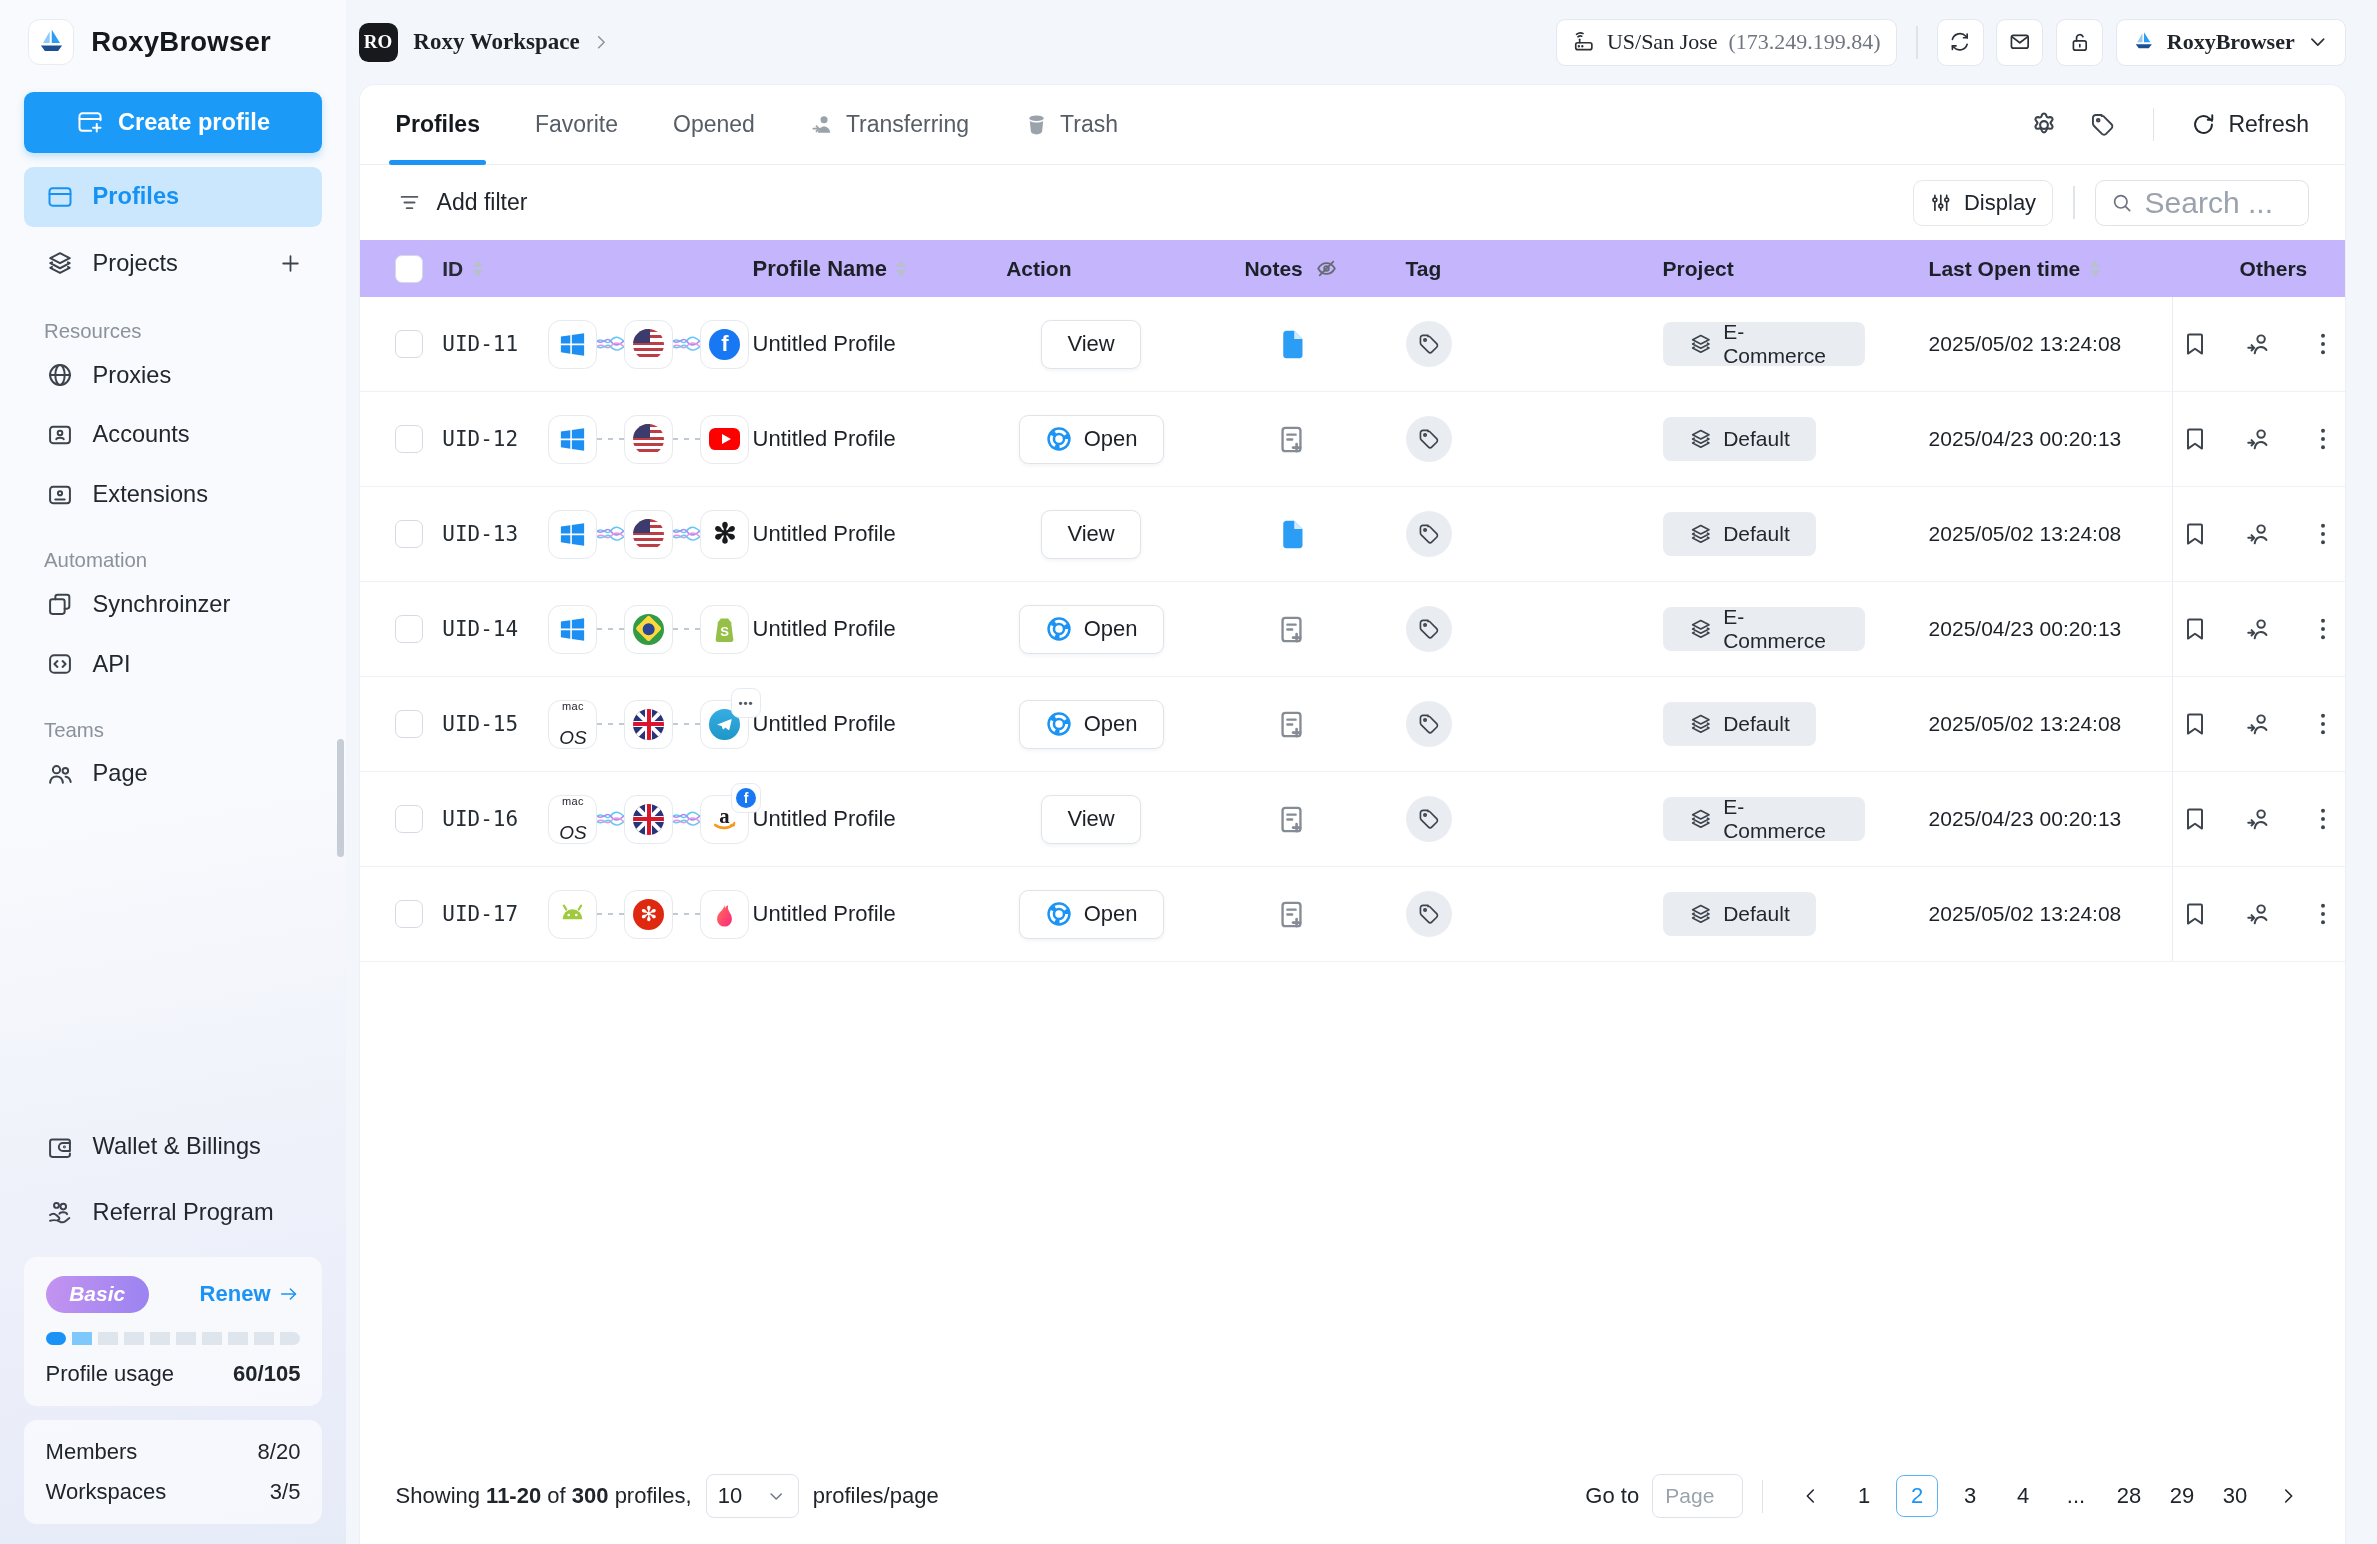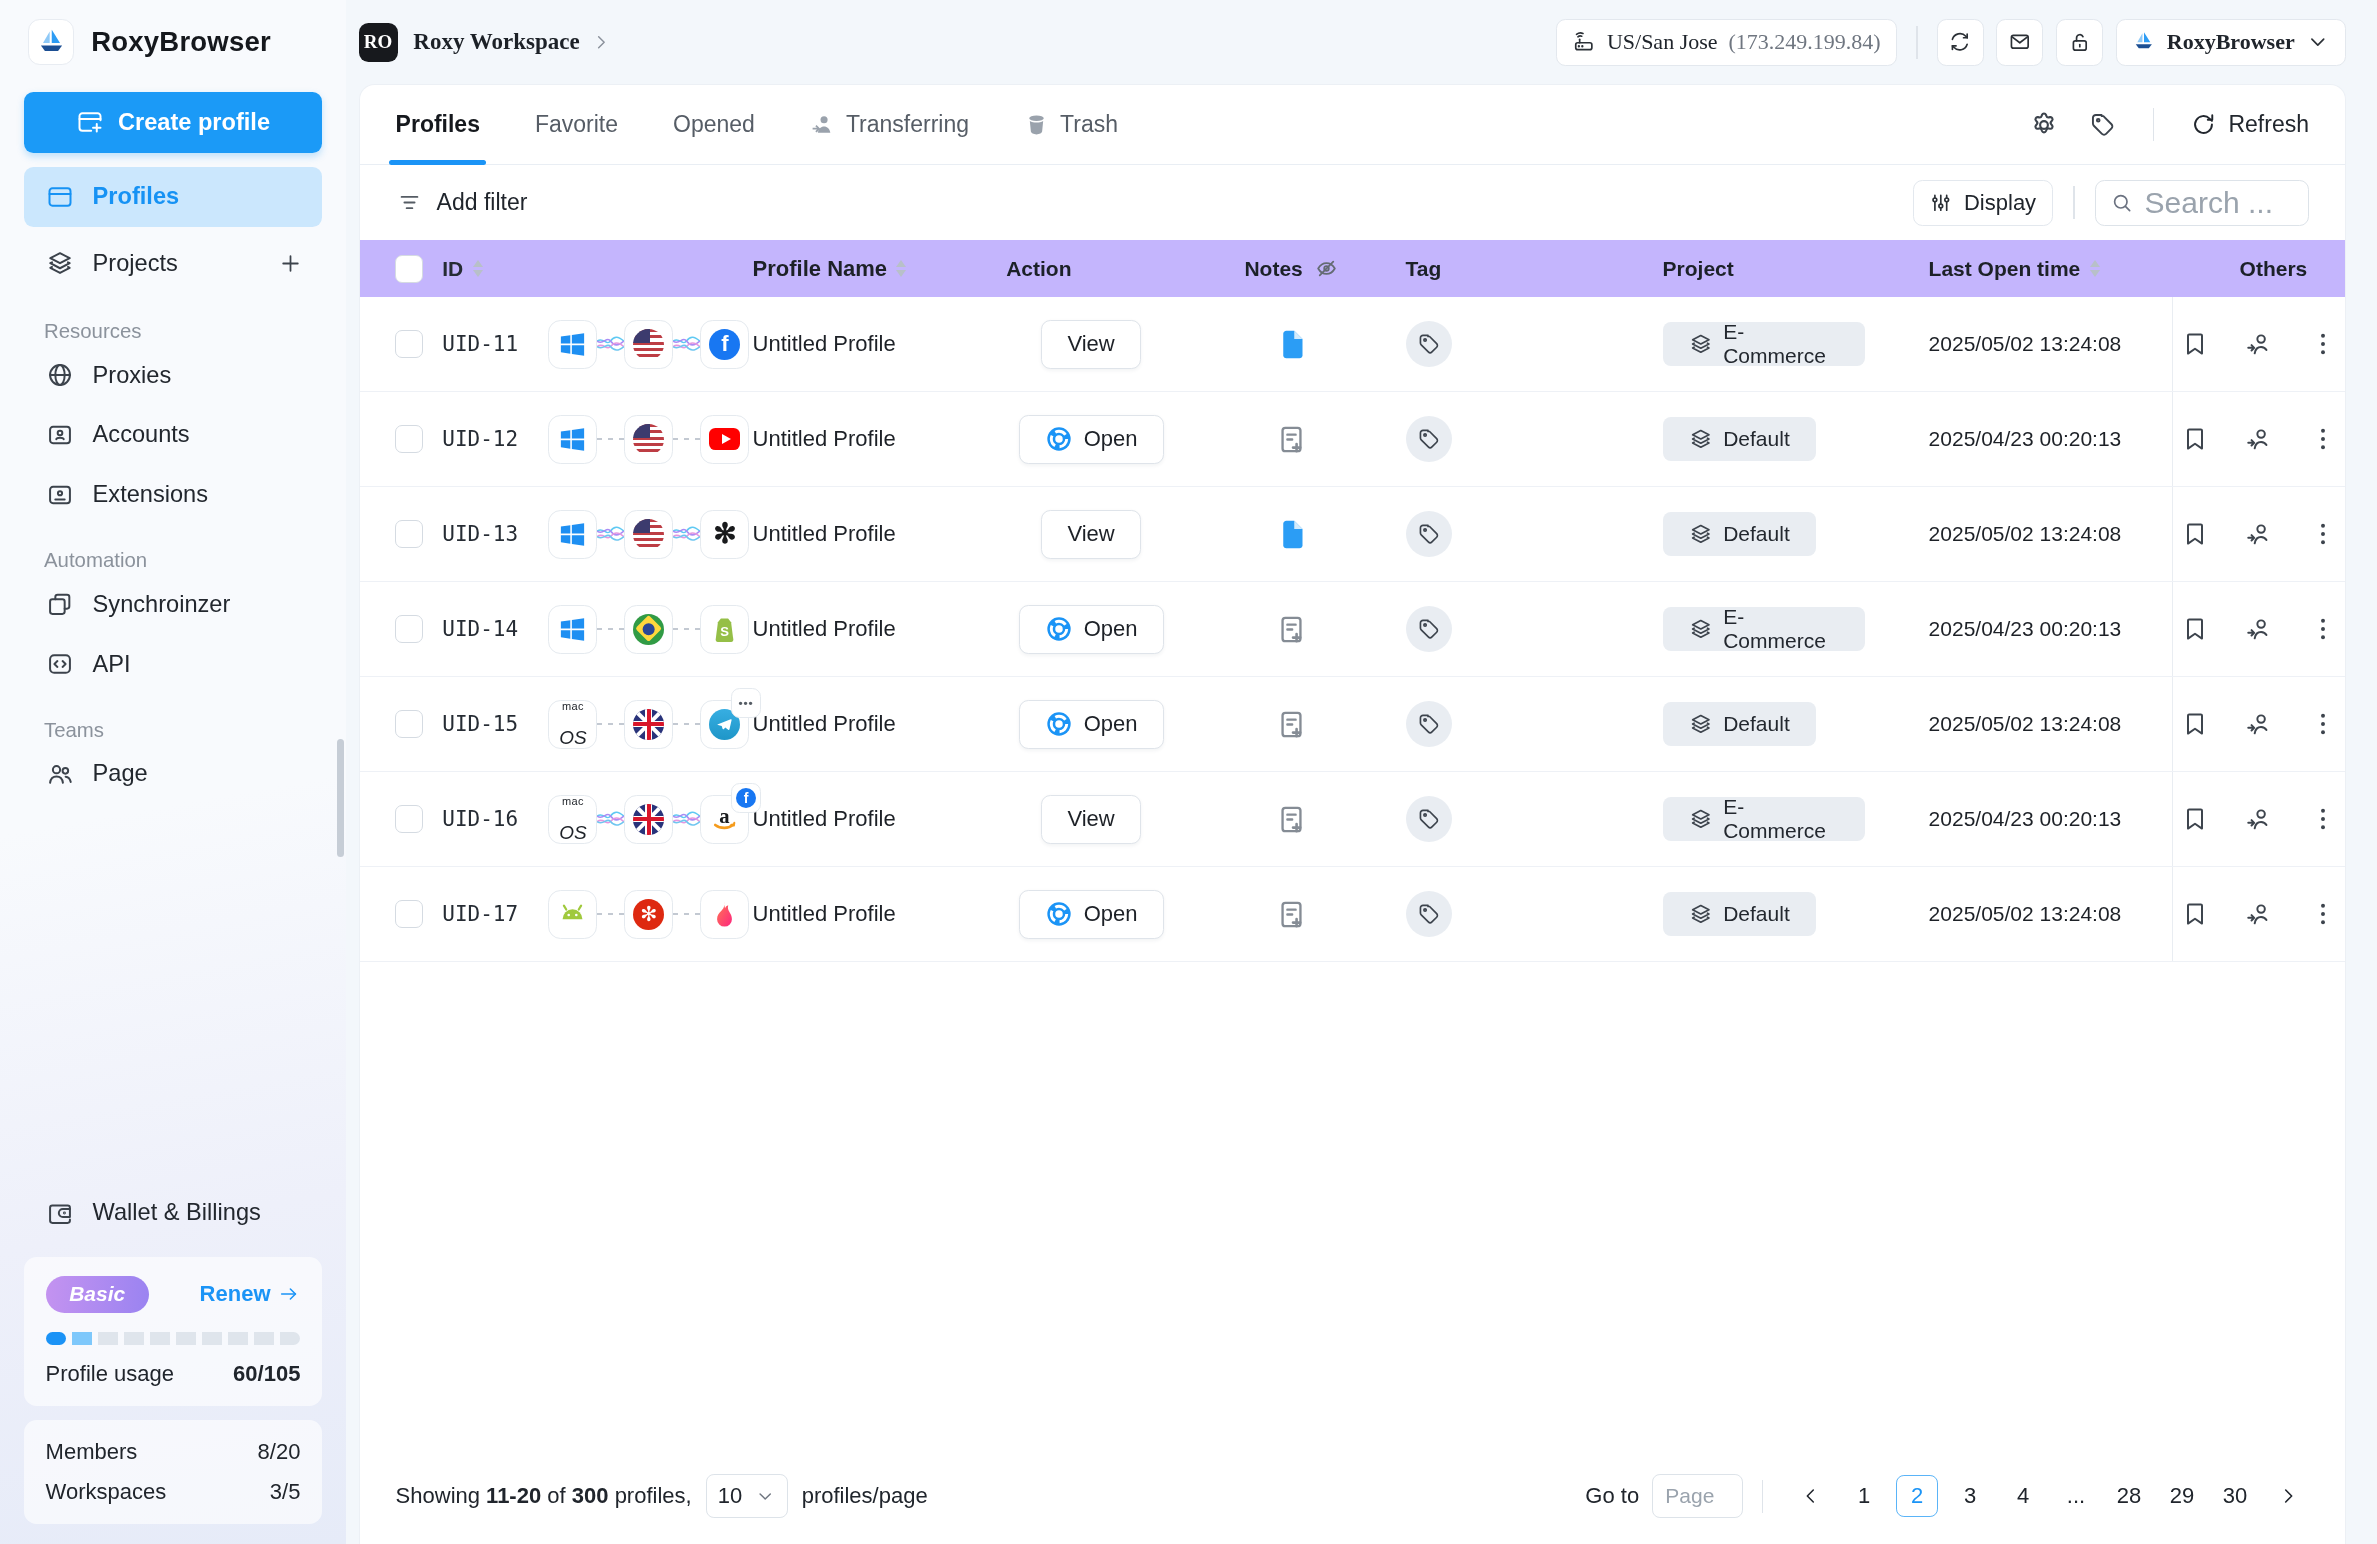--- a/index.html
+++ b/index.html
@@ -182,21 +182,21 @@
   .app-amz { position:relative; width:31px; height:31px; }
   .badge { position:absolute; top:-12.6px; right:-12.6px; width:30px; height:30px; background:#fff;
     border:1.6px solid #e5eaef; border-radius:8.6px; display:flex; align-items:center; justify-content:center; z-index:2; }
   .badge .mini-fb { width:20.4px; height:20.4px; border-radius:50%; background:#1877f2; color:#fff; font-size:14px;
     font-weight:700; display:flex; align-items:center; justify-content:center; }
   .badge.more { color:#555c64; font-size:11.8px; letter-spacing:0.8px; font-weight:700; }
 
   
   .tfooter { margin-top:auto; flex:none; height:88px; display:flex; align-items:center; padding:0 36px 7.9px; font-size:22px; color:#20252c; }
   .tfooter b { font-weight:700; }
-  .pg-select { margin:0 14px; width:82px; height:44px; border:1.6px solid #dde3e9; border-radius:7.9px;
+  .pg-select { margin:0 14px; width:93px; height:44px; border:1.6px solid #dde3e9; border-radius:7.9px;
     display:flex; align-items:center; justify-content:space-between; padding:0 11px; cursor:pointer; background:#fff; }
   .pg-select .ic { width:20.4px; height:20.4px; color:#6f7680; }
   .foot-right { margin-left:auto; display:flex; align-items:center; gap:12.6px; }
   .goto-input { width:91px; height:44px; border:1.6px solid #dde3e9; border-radius:7.9px; padding:0 12.6px;
     font-size:21px; font-family:inherit; color:#20252c; outline:none; }
   .goto-input::placeholder { color:#9aa3ad; }
   .pager { display:flex; align-items:center; gap:11px; margin-left:7.9px; }
   .pg-btn { min-width:42px; height:42px; border-radius:7.9px; display:flex; align-items:center; justify-content:center;
     font-size:22px; color:#20252c; cursor:pointer; background:transparent; padding:0 4.7px; }
   .pg-btn .ic { width:22px; height:22px; color:#20252c; }
@@ -324,20 +324,32 @@
     <div id="side-footer-items">
         <div class="nav-item">
     <span class="ic">
             <svg viewBox="0 0 24 24" fill="none" stroke="currentColor" stroke-width="1.7" stroke-linecap="round" stroke-linejoin="round">
               <path d="M20.5 8.5v-1a2 2 0 0 0-2-2h-13a2 2 0 0 0-2 2v11a2 2 0 0 0 2 2h13a2 2 0 0 0 2-2v-1"></path>
               <path d="M14.5 8.5h6v7h-6a2.5 2.5 0 0 1 0-7z"></path>
               <circle cx="15.8" cy="12" r=".4" fill="currentColor"></circle>
             </svg>
           </span>
           <span>Wallet &amp; Billings</span>
+        </div>
+        <div class="nav-item">
+    <span class="ic">
+            <svg viewBox="0 0 24 24" fill="none" stroke="currentColor" stroke-width="1.7" stroke-linecap="round" stroke-linejoin="round">
+              <circle cx="14.8" cy="6.5" r="2.4"></circle>
+              <circle cx="9" cy="5.5" r="2.1"></circle>
+              <path d="M11.5 12.7c.6-1.9 6-1.9 6.6.3"></path>
+              <path d="M3.5 13.8c1.8-1.6 4-1.4 5.6.2l2 1.9c.8.8.2 2.1-.9 2.1"></path>
+              <path d="M3.5 18.6c2.8-.8 5.8-.6 8.3.8 1.6.9 3.4.7 4.8-.4l3.4-2.7"></path>
+            </svg>
+          </span>
+          <span>Referral Program</span>
         </div>
       </div>
     <div class="plan-card">
       <div class="plan-top">
         <span class="basic-pill">Basic</span>
         <span class="renew">
           <span>Renew</span>
           <span class="ic">
               <svg viewBox="0 0 24 24" fill="none" stroke="currentColor" stroke-width="1.7" stroke-linecap="round" stroke-linejoin="round">
                 <path d="M4 12h15"></path>

